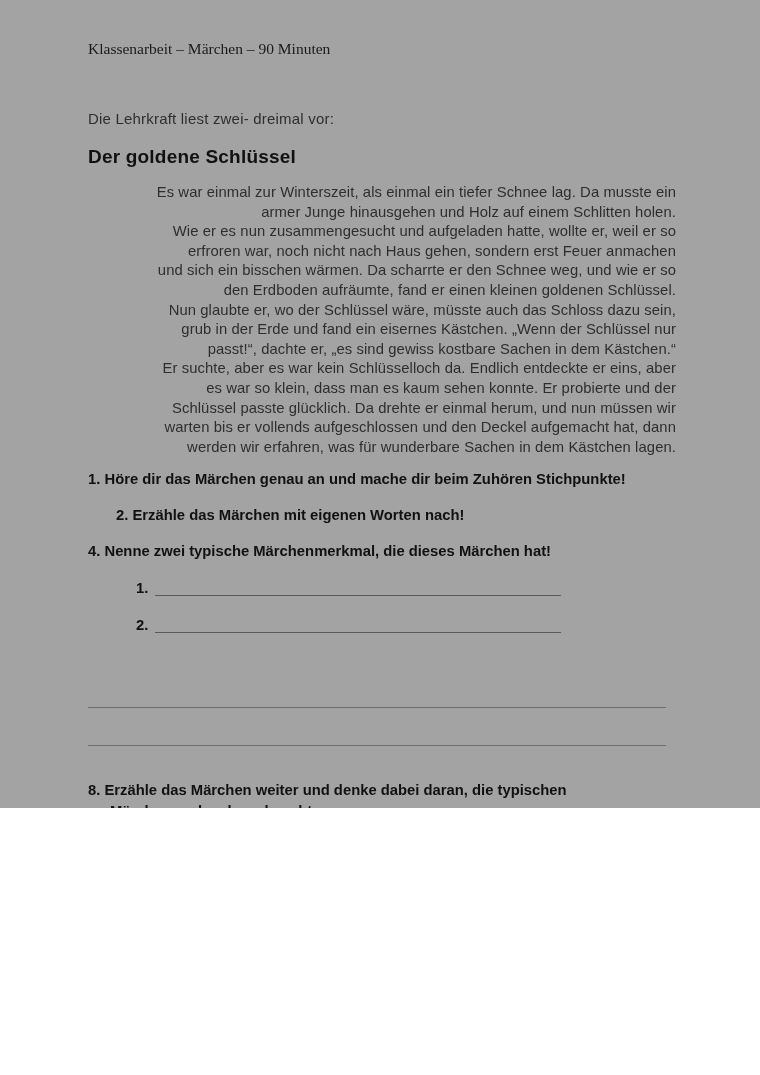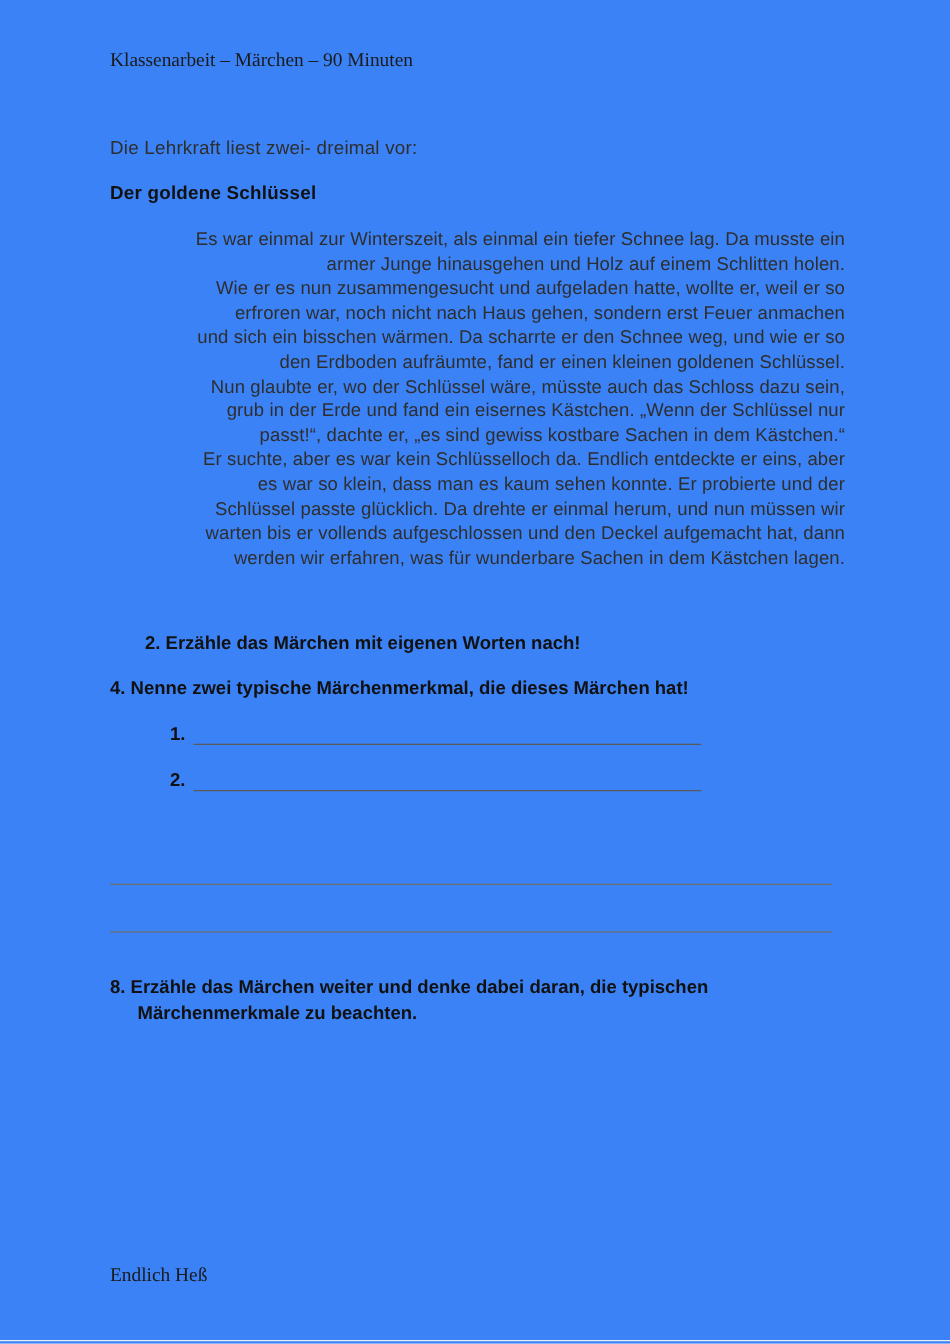--- a/index.html
+++ b/index.html
@@ -1,34 +1,34 @@
 <!DOCTYPE html>
 <html><head>
 <meta charset="utf-8">
 <style>
   * { margin: 0; padding: 0; box-sizing: border-box; }
   html, body { background: #ffffff; }
   .page {
     position: relative;
     width: 760px;
-    height: 1075px;
-    background: #3b82f6;
+    height: 808px;
+    background: #a3a3a3;
     overflow: hidden;
     font-family: "Liberation Sans", sans-serif;
     color: #222222;
   }
   .serif {
     font-family: "Liberation Serif", serif;
     font-size: 15.5px;
     color: #1a1a1a;
   }
   .abs { position: absolute; }
   .header-line { left: 88px; top: 40px; }
   .intro { left: 88px; top: 110px; font-size: 15px; color: #2e2e2e; letter-spacing: 0.2px; }
-  .story-title { left: 88px; top: 146px; font-size: 15px; font-weight: bold; color: #111111; letter-spacing: 0.2px; }
+  .story-title { left: 88px; top: 146px; font-size: 19px; font-weight: bold; color: #111111; letter-spacing: 0.2px; }
   .story-text {
     left: 88px; top: 183px; width: 588px;
     font-size: 14.8px; line-height: 19.6px;
     color: #2e2e2e;
     white-space: pre-line;
     letter-spacing: 0.1px;
     text-align: right;
   }
   .question {
     left: 88px;
@@ -100,20 +100,21 @@
 den Erdboden aufräumte, fand er einen kleinen goldenen Schlüssel.
 Nun glaubte er, wo der Schlüssel wäre, müsste auch das Schloss dazu sein,
 grub in der Erde und fand ein eisernes Kästchen. „Wenn der Schlüssel nur
 passt!“, dachte er, „es sind gewiss kostbare Sachen in dem Kästchen.“
 Er suchte, aber es war kein Schlüsselloch da. Endlich entdeckte er eins, aber
 es war so klein, dass man es kaum sehen konnte. Er probierte und der
 Schlüssel passte glücklich. Da drehte er einmal herum, und nun müssen wir
 warten bis er vollends aufgeschlossen und den Deckel aufgemacht hat, dann
 werden wir erfahren, was für wunderbare Sachen in dem Kästchen lagen.</div>
 
+  <div class="abs question q1">1. Höre dir das Märchen genau an und mache dir beim Zuhören Stichpunkte!</div>
 
   <div class="abs question q2">2. Erzähle das Märchen mit eigenen Worten nach!</div>
 
   <div class="abs question q4">4. Nenne zwei typische Märchenmerkmal, die dieses Märchen hat!</div>
 
   <div class="abs blank-row blank-row-1">
     <span>1.</span>
     <span class="blank-underline"></span>
   </div>
 

